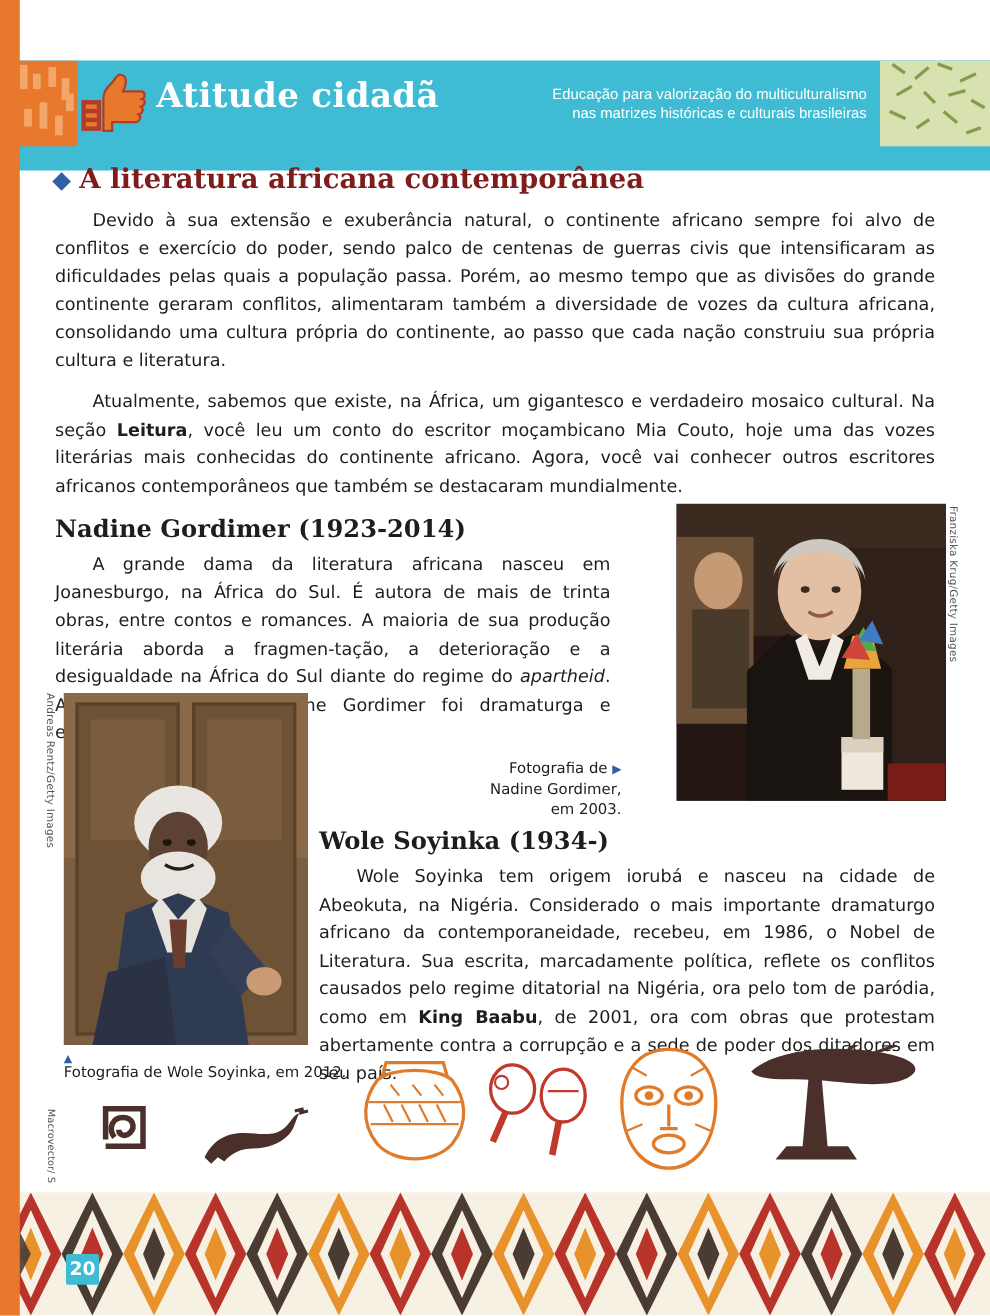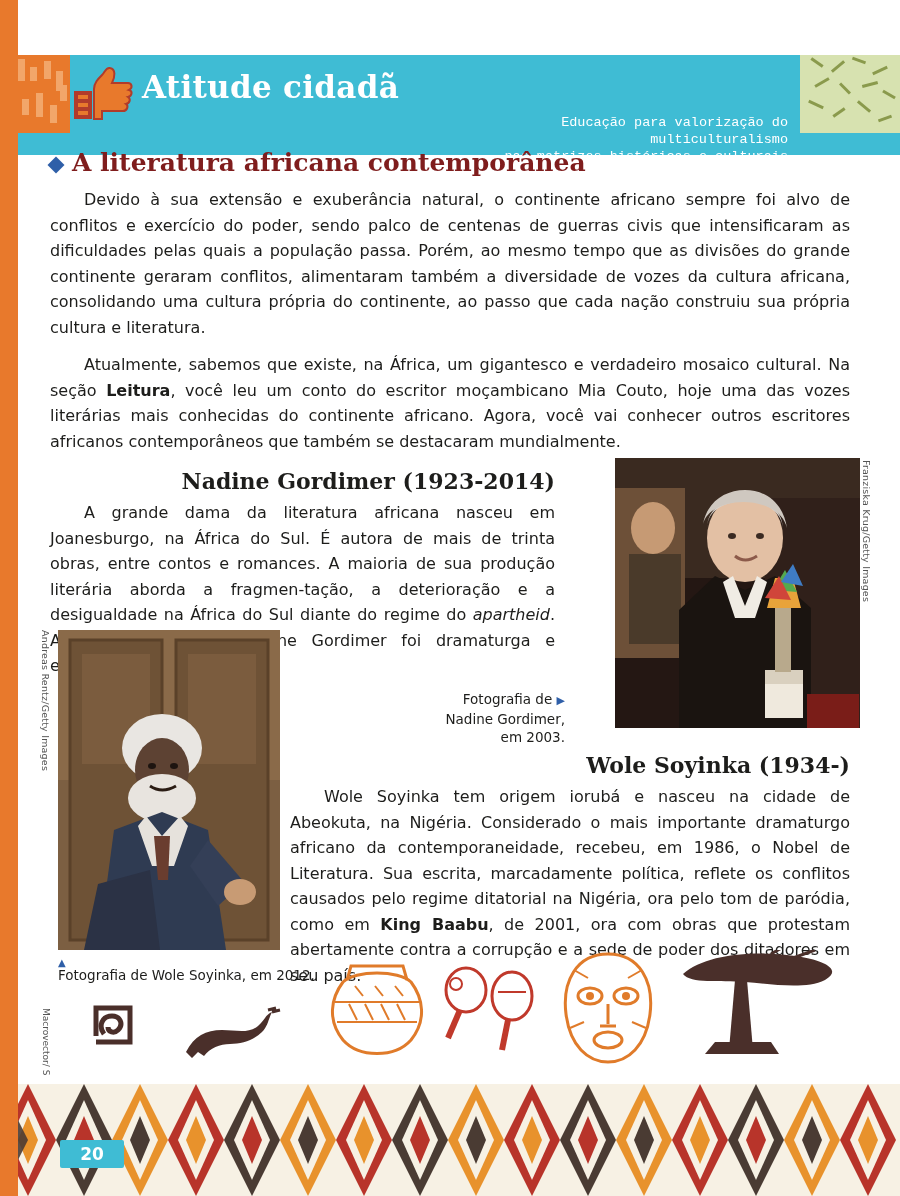--- a/index.html
+++ b/index.html
@@ -63,25 +63,24 @@
     font-weight: bold;
     font-size: 31px;
     color: #ffffff;
     letter-spacing: .3px;
   }
   .header-sub {
     position: absolute;
     right: 112px; top: 22px;
     width: 370px;
     text-align: right;
-    font-family: Liberation Mono, monospace;
+    font-family: Liberation Sans, sans-serif;
     font-size: 13.5px;
     line-height: 17px;
     color: #ffffff;
-    margin-top: 37px;
   }
 
   
   .content {
     position: absolute;
     left: 50px; top: 148px;
     width: 800px;
   }
   h1.section-title {
     font-family: "DejaVu Serif", serif;
@@ -109,21 +108,20 @@
   }
   p.body b { font-weight: bold; }
   p.body i { }
 
   h2.sub {
     font-family: "DejaVu Serif", serif;
     font-weight: bold;
     font-size: 22px;
     color: #1d1d1b;
     margin: 14px 0 6px 0;
-    text-align: right;
   }
 
   
   .gordimer-wrap { position: relative; }
   .gordimer-photo {
     position: absolute;
     right: -10px; top: -10px;
     width: 245px; height: 270px;
     background: #2a1c18;
     overflow: hidden;
@@ -175,21 +173,21 @@
   .bottom-band {
     position: absolute;
     left: 0; bottom: 0;
     width: 900px; height: 120px;
     overflow: hidden;
     background: #ffffff;
   }
   .page-num {
     position: absolute;
     left: 60px; bottom: 28px;
-    width: 64px; height: 28px;
+    width: 30px; height: 28px;
     background: #3fbcd4;
     color: #ffffff;
     font-size: 17px;
     font-weight: bold;
     display: flex;
     align-items: center;
     justify-content: center;
     border-radius: 2px;
     z-index: 10;
   }

